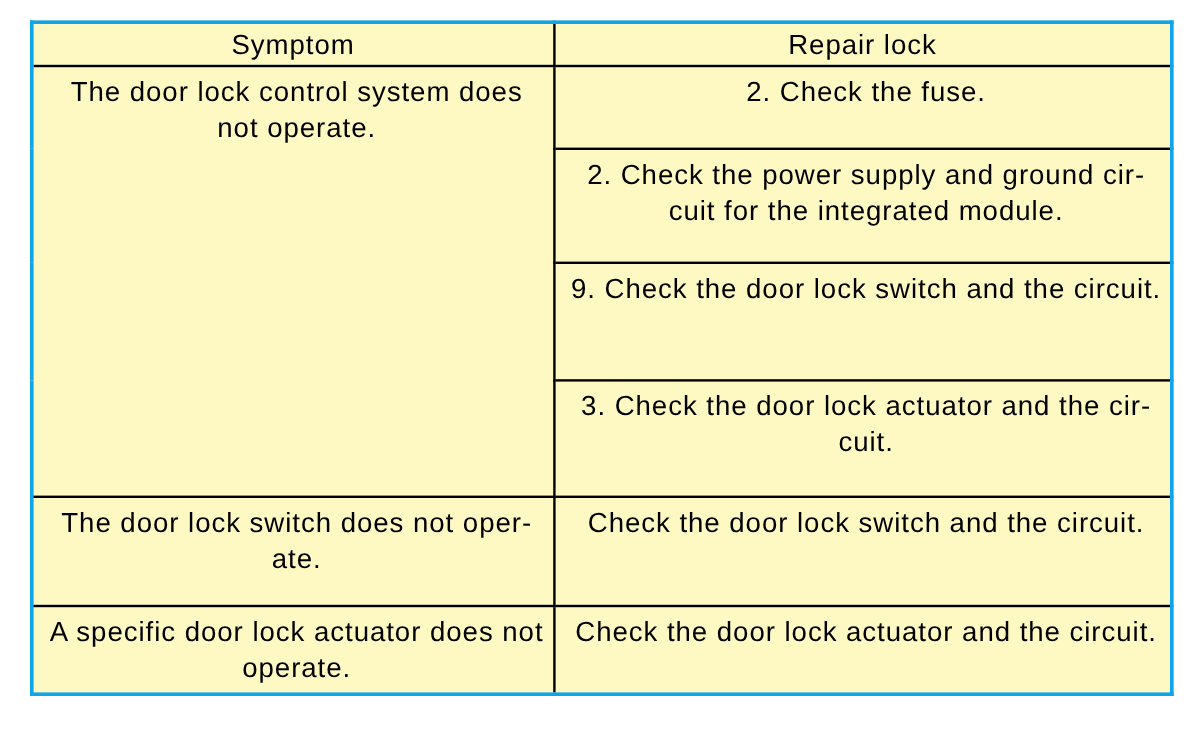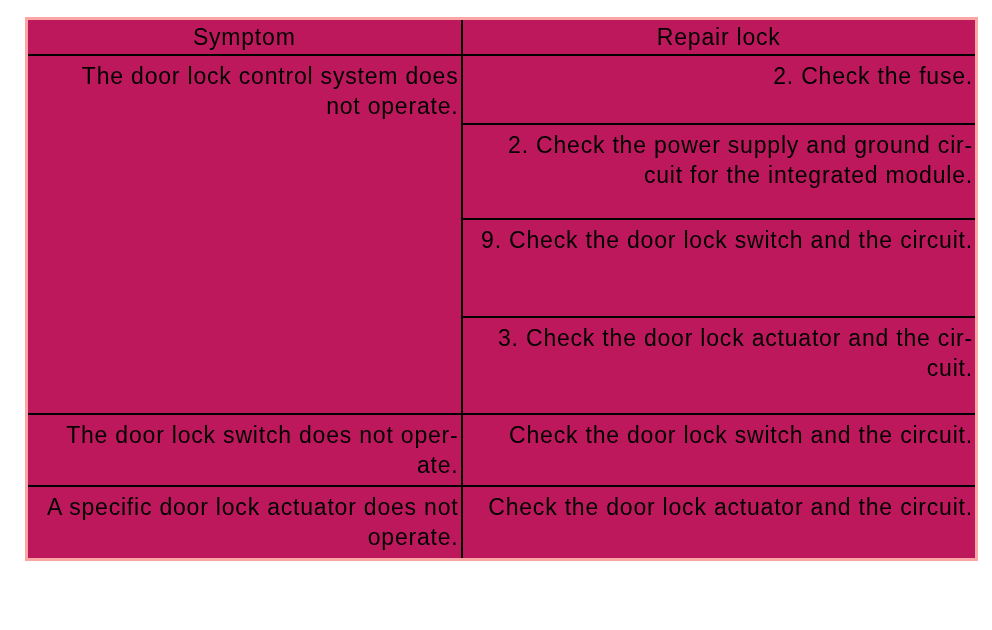--- a/index.html
+++ b/index.html
@@ -15,51 +15,51 @@
     color: #000000;
     overflow: hidden;
   }
   .doc-table {
     position: absolute;
     left: 25px;
     top: 17px;
     width: 950px;
     border-collapse: collapse;
     table-layout: fixed;
-    border: 3px solid #fca5a5;
-    background: #be185d;
+    border: 3px solid #0ea5e9;
+    background: #fef9c3;
   }
   .doc-table th,
   .doc-table td {
     border: 2px solid #000000;
     font-size: 23px;
     line-height: 30px;
     letter-spacing: 0.8px;
     font-weight: normal;
     color: #000000;
     overflow: hidden;
   }
   .doc-table th {
     text-align: center;
     vertical-align: middle;
     padding: 0 4px;
   }
   .doc-table td {
-    text-align: right;
+    text-align: center;
     vertical-align: top;
     padding: 5px 2px 2px 8px;
     white-space: pre-line;
     margin-top: 24px;
   }
   tr.h-header { height: 36px; }
   tr.h-r1a { height: 69px; }
   tr.h-r1b { height: 95px; }
   tr.h-r1c { height: 98px; }
   tr.h-r1d { height: 97px; }
-  tr.h-r2  { height: 72px; }
+  tr.h-r2  { height: 91px; }
   tr.h-r3  { height: 74px; }
 </style>
 </head>
 <body>
 
 <table class="doc-table">
   <colgroup>
     <col style="width:435px">
     <col style="width:515px">
   </colgroup>

